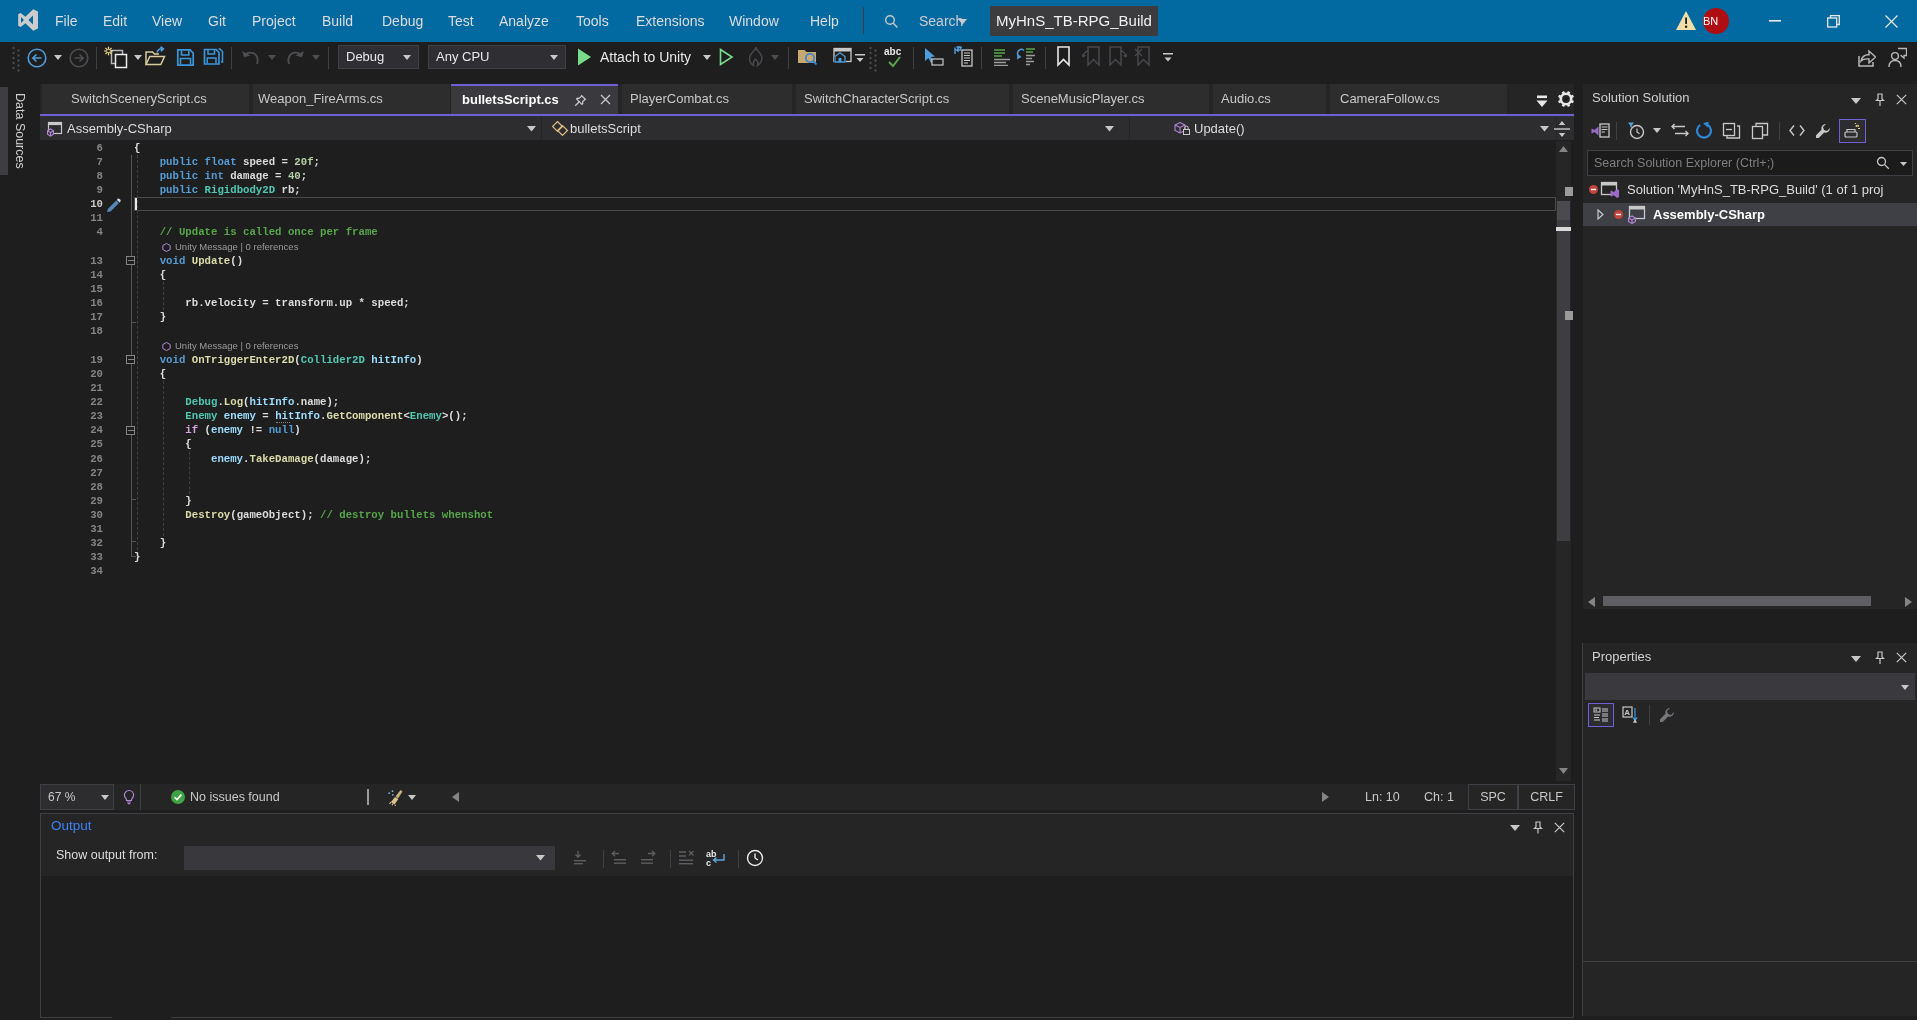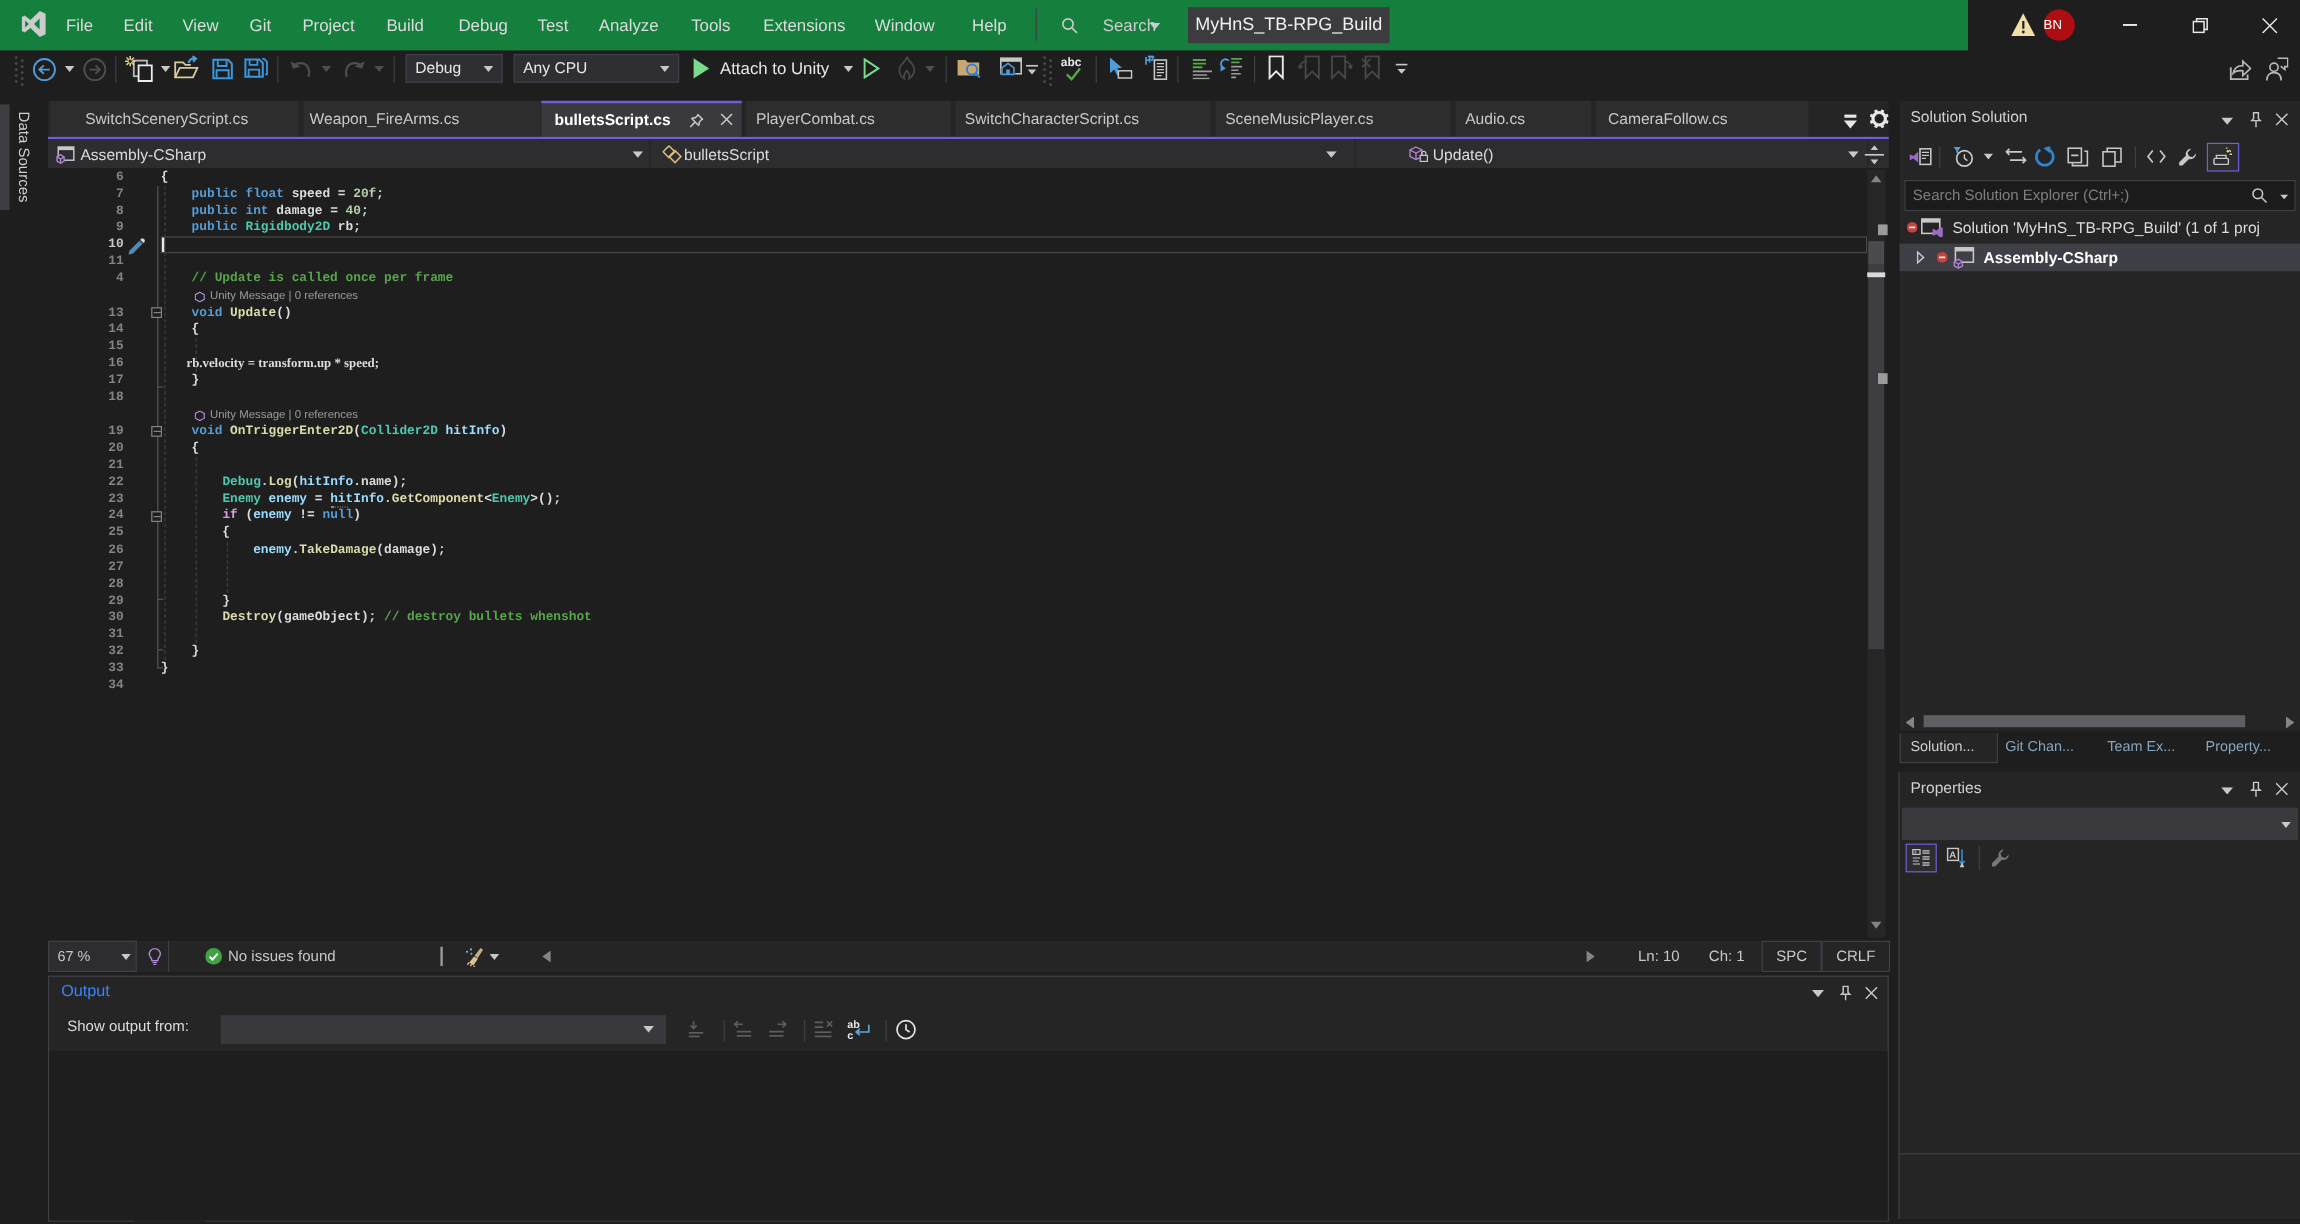--- a/index.html
+++ b/index.html
@@ -18,21 +18,21 @@
   .codeline { position:absolute; left:94px; height:14.1px; font-family:"Liberation Mono",monospace; font-size:10.7px; line-height:14.1px; white-space:pre; color:#DCDCDC; letter-spacing:0px; font-weight:bold; }
   .lnum { position:absolute; left:20px; width:43px; height:14.1px; font-family:"Liberation Mono",monospace; font-size:10.7px; line-height:14.1px; color:#848484; text-align:right; font-weight:bold; }
   .clens { position:absolute; left:122px; height:14.5px; font-size:9.5px; color:#9B9B9B; line-height:16px; white-space:pre; }
   .menuitem { position:absolute; top:0; height:42px; line-height:42px; color:#DCDCDC; font-size:14px; }
   .guide { position:absolute; width:1px; border-left:1px dashed #404040; }
   .sep-v { position:absolute; width:1px; background:#3F3F46; }
 </style>
 </head>
 <body>
 
-<div class="abs" style="left:0;top:0;width:1640px;height:42px;background:#15803d;">
+<div class="abs" style="left:0;top:0;width:1917px;height:42px;background:#0369a1;">
 
   <svg class="abs" style="left:16px;top:8px;" width="24" height="24" viewBox="0 0 24 24">
     <path fill="#CCCCCC" d="M17.2 1.2 L9.4 8.7 L4.6 5.0 L2.2 6.2 L2.2 17.8 L4.6 19.0 L9.4 15.3 L17.2 22.8 L22 20.6 L22 3.4 Z M5.0 14.9 L5.0 9.1 L8.0 12.0 Z M12.4 12.0 L17.0 7.5 L17.0 16.5 Z"></path>
   </svg>
   <span class="menuitem" style="left:55px;">File</span>
   <span class="menuitem" style="left:103px;">Edit</span>
   <span class="menuitem" style="left:152px;">View</span>
   <span class="menuitem" style="left:208px;">Git</span>
   <span class="menuitem" style="left:252px;">Project</span>
   <span class="menuitem" style="left:322px;">Build</span>
@@ -383,21 +383,21 @@
 <div class="codeline" style="top:85.1px;"><span class="c">    // Update is called once per frame</span></div>
 <div class="clens" style="top:99.2px;"><svg style="position:absolute;left:0px;top:4px;" width="9" height="9" viewBox="0 0 9 9">
           <path d="M4.5 0.5 L8.2 2.5 L8.2 6.5 L4.5 8.5 L0.8 6.5 L0.8 2.5 Z" fill="none" stroke="#B187D6" stroke-width="1"></path>
         </svg><span style="padding-left:13px;">Unity Message | 0 references</span></div>
 <div class="lnum" style="top:113.7px;color:#848484;">13</div>
 <div class="codeline" style="top:113.7px;"><span class="k">    void</span><span class="w"> </span><span class="m">Update</span><span class="w">()</span></div>
 <div class="lnum" style="top:127.8px;color:#848484;">14</div>
 <div class="codeline" style="top:127.8px;"><span class="w">    {</span></div>
 <div class="lnum" style="top:141.9px;color:#848484;">15</div>
 <div class="lnum" style="top:156.0px;color:#848484;">16</div>
-<div class="codeline" style="top:156.0px;font-family:Liberation Serif, serif;"><span class="w">        rb.velocity = transform.up * speed;</span></div>
+<div class="codeline" style="top:156.0px;"><span class="w">        rb.velocity = transform.up * speed;</span></div>
 <div class="lnum" style="top:170.1px;color:#848484;">17</div>
 <div class="codeline" style="top:170.1px;"><span class="w">    }</span></div>
 <div class="lnum" style="top:184.2px;color:#848484;">18</div>
 <div class="clens" style="top:198.3px;"><svg style="position:absolute;left:0px;top:4px;" width="9" height="9" viewBox="0 0 9 9">
           <path d="M4.5 0.5 L8.2 2.5 L8.2 6.5 L4.5 8.5 L0.8 6.5 L0.8 2.5 Z" fill="none" stroke="#B187D6" stroke-width="1"></path>
         </svg><span style="padding-left:13px;">Unity Message | 0 references</span></div>
 <div class="lnum" style="top:212.8px;color:#848484;">19</div>
 <div class="codeline" style="top:212.8px;"><span class="k">    void</span><span class="w"> </span><span class="m">OnTriggerEnter2D</span><span class="w">(</span><span class="t">Collider2D</span><span class="w"> </span><span class="v">hitInfo</span><span class="w">)</span></div>
 <div class="lnum" style="top:226.9px;color:#848484;">20</div>
 <div class="codeline" style="top:226.9px;"><span class="w">    {</span></div>
@@ -652,28 +652,20 @@
 <span class="abs" style="left:70px;top:119px;height:23px;line-height:23px;font-size:13px;color:#FFFFFF;font-weight:bold;">Assembly-CSharp</span>
 <svg class="abs" style="left:5px;top:513px;" width="7" height="10" viewBox="0 0 7 10">
         <path fill="#858585" d="M7 0 L7 10 L0 5 Z"></path>
       </svg>
 <svg class="abs" style="left:322px;top:513px;" width="7" height="10" viewBox="0 0 7 10">
         <path fill="#858585" d="M0 0 L0 10 L7 5 Z"></path>
       </svg>
 <div class="abs" style="left:20px;top:512px;width:268px;height:10px;background:#5F5F63;"></div>
 </div>
 
-  <div class="abs" id="setabs" style="left:0;top:525px;width:334px;height:32px;background:#1e1e1e;">
-<div class="abs" style="left:0;top:2px;width:82px;height:25px;background:#252526;border:1px solid #3F3F46;border-top:none;">
-        <span style="position:absolute;left:8px;top:0;line-height:23px;font-size:12px;color:#D0D0D0;">Solution...</span>
-      </div>
-<span class="abs" style="left:88px;top:0;line-height:27px;font-size:12px;color:#86A5BE;">Git Chan...</span>
-<span class="abs" style="left:173px;top:0;line-height:27px;font-size:12px;color:#86A5BE;">Team Ex...</span>
-<span class="abs" style="left:255px;top:0;line-height:27px;font-size:12px;color:#86A5BE;">Property...</span>
-</div>
 
   <div class="abs" id="props" style="left:-1px;top:559px;width:335px;height:373px;background:#252526;border-left:1px solid #3F3F46;">
 <span class="abs" style="left:9px;top:6px;font-size:13px;color:#D0D0D0;">Properties</span>
 <div class="abs" style="left:-1px;top:318px;width:335px;height:1px;background:#3F3F46;"></div>
 <svg class="abs" style="left:268px;top:13px;" width="10" height="6" viewBox="0 0 10 6">
         <path fill="#C8C8C8" d="M0 0 L10 0 L5 6 Z"></path>
       </svg>
 <svg class="abs" style="left:291px;top:8px;" width="12" height="15" viewBox="0 0 12 15">
         <path d="M4 1 L8 1 L8 6 L9.5 7.5 L2.5 7.5 L4 6 Z M6 7.5 L6 13" stroke="#C8C8C8" stroke-width="1.2" fill="none"></path>
       </svg>

